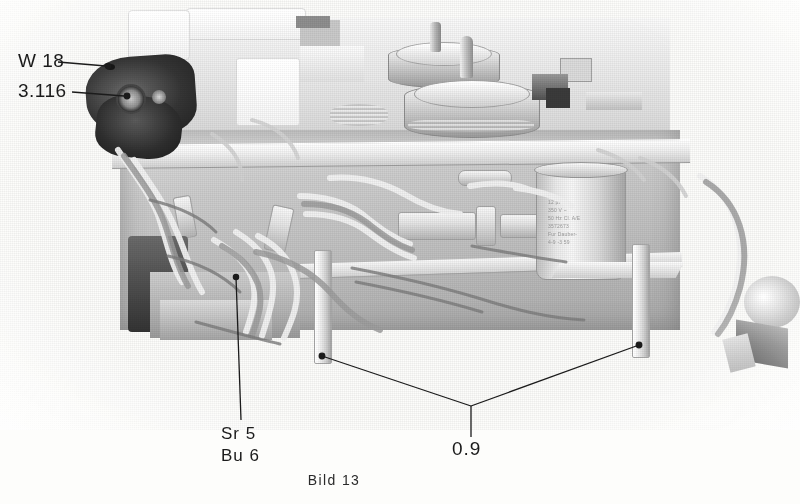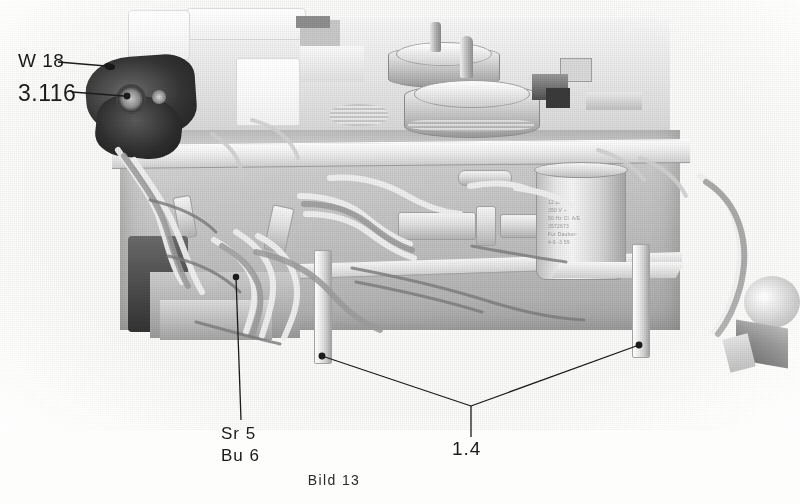--- a/index.html
+++ b/index.html
@@ -192,21 +192,21 @@
 
   
   .label{
     position:absolute;
     color:#1b1b1b;
     font-family:"Liberation Sans", sans-serif;
     white-space:nowrap;
     letter-spacing:.5px;
   }
   #lbl-w18{left:18px;top:50px;font-size:19px;}
-  #lbl-3116{left:18px;top:80px;font-size:23px;text-align:right;}
+  #lbl-3116{left:18px;top:80px;font-size:19px;text-align:right;}
   #lbl-sr2{left:221px;top:424px;font-size:17px;letter-spacing:1px;}
   #lbl-bu4{left:221px;top:446px;font-size:17px;letter-spacing:1px;}
   #lbl-14{left:452px;top:438px;font-size:19px;letter-spacing:1px;}
   #caption{
     position:absolute;left:0;top:472px;width:668px;text-align:center;
     font-size:14px;color:#2a2a2a;letter-spacing:1.4px;
     font-family:"Liberation Sans", sans-serif;
   }
 </style>
 </head>
@@ -338,17 +338,17 @@
       <line x1="639" y1="345" x2="471" y2="406"></line>
       <circle cx="639" cy="345" r="2.8"></circle>
       <line x1="471" y1="406" x2="471" y2="437"></line>
     </g>
   </svg>
 
   <div class="label" id="lbl-w18">W 18</div>
   <div class="label" id="lbl-3116">3.116</div>
   <div class="label" id="lbl-sr2">Sr 5</div>
   <div class="label" id="lbl-bu4">Bu 6</div>
-  <div class="label" id="lbl-14">1.4</div>
+  <div class="label" id="lbl-14">0.9</div>
 
   <div id="caption">Bild 13</div>
 
 </div>
 
 </body></html>

